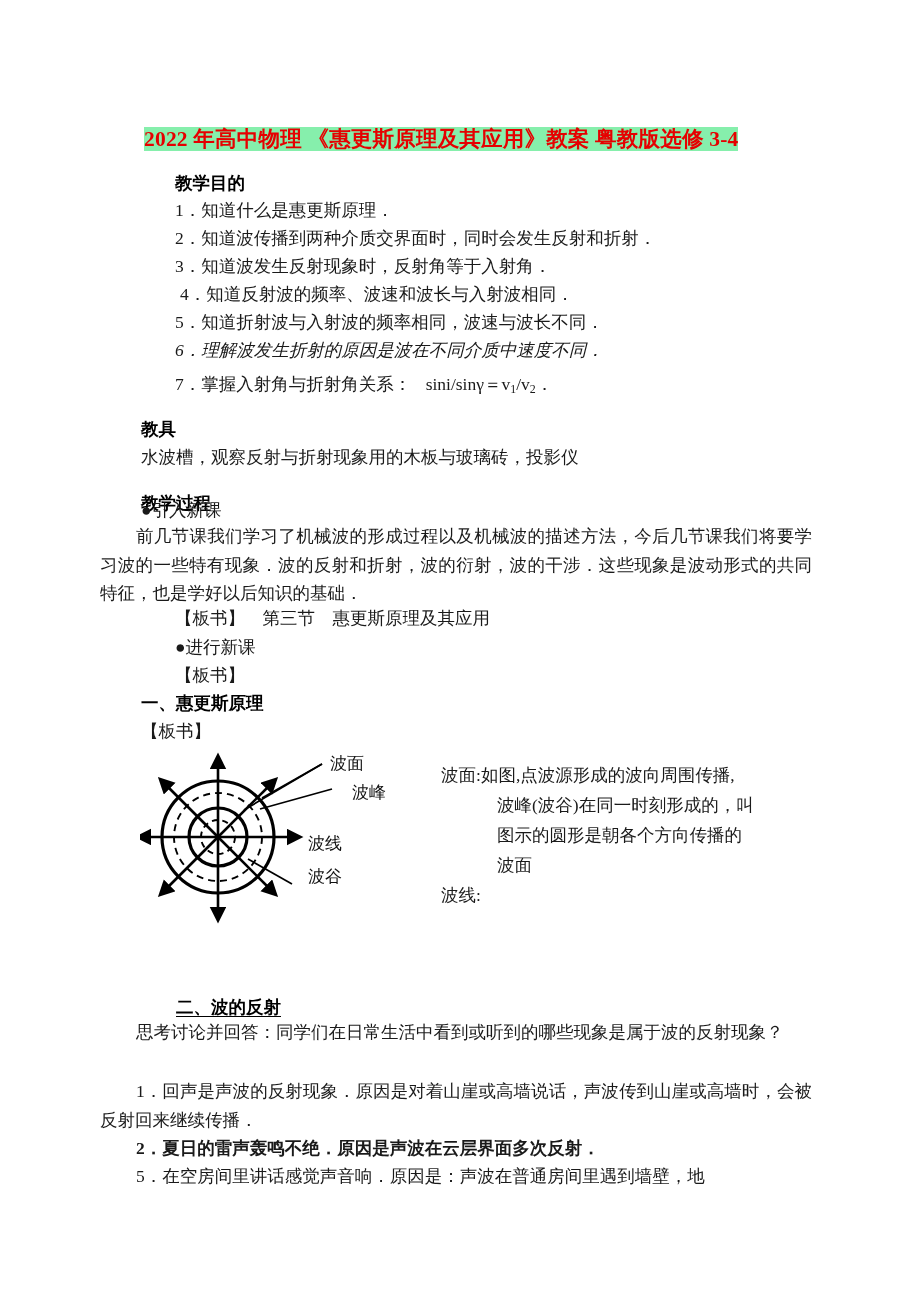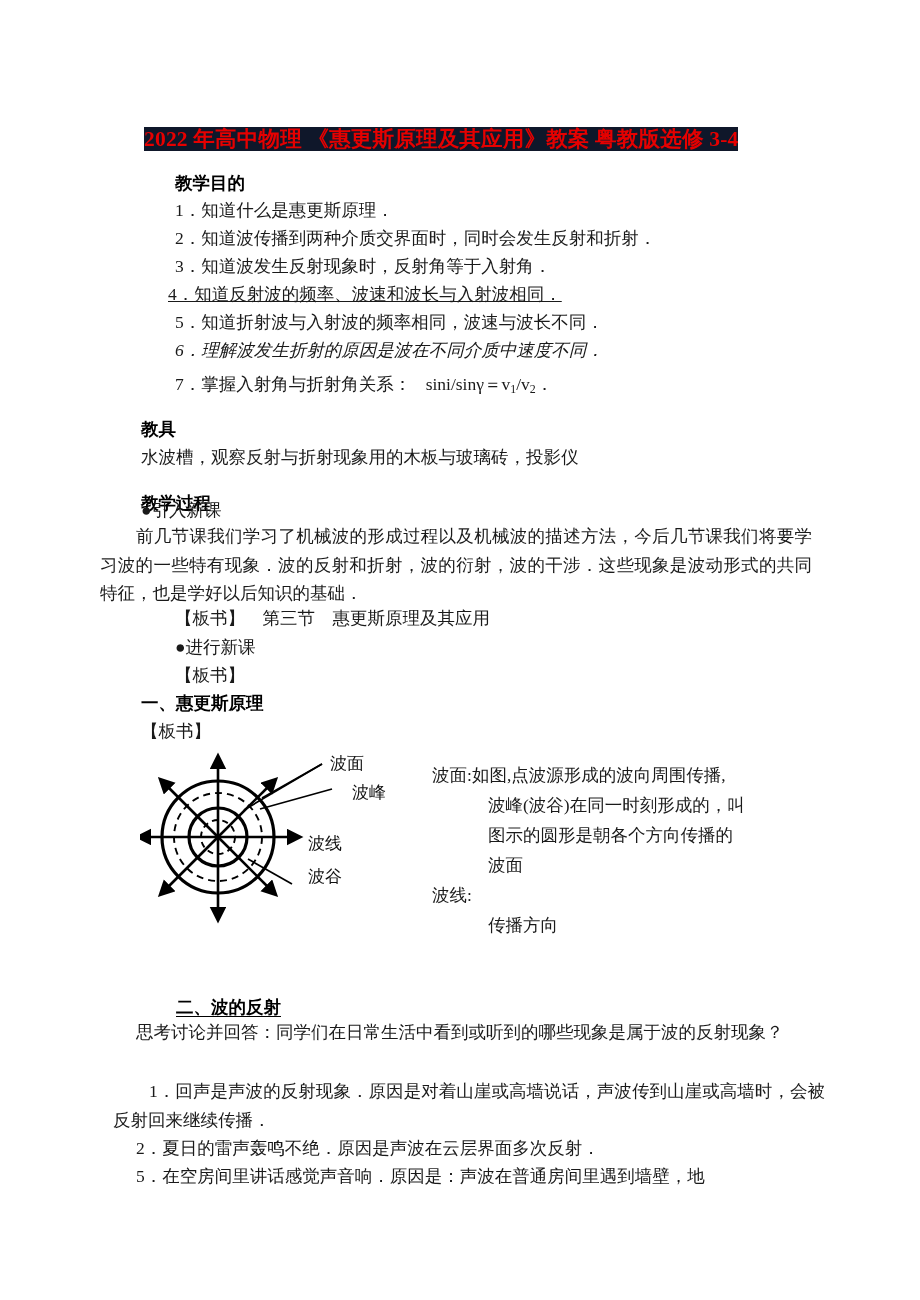--- a/index.html
+++ b/index.html
@@ -24,21 +24,21 @@
 
   
   .title-row {
     position: absolute;
     left: 144px;
     top: 124px;
     width: 654px;
   }
   .title-text {
     display: inline;
-    background: #0f172a;
+    background: #86efac;
     color: #e60000;
     font-weight: bold;
     font-size: 21.5px;
     line-height: 30px;
     letter-spacing: 0.2px;
     white-space: nowrap;
   }
 
   
   .doc {
@@ -84,21 +84,21 @@
     position: absolute;
     font-size: 17px;
     line-height: 20px;
     color: #111;
     white-space: nowrap;
   }
 
   
   .expl {
     position: absolute;
-    left: 432px;
+    left: 441px;
     top: 760px;
     width: 370px;
     font-size: 17.5px;
     line-height: 30px;
     color: #1a1a1a;
   }
   .expl-row {
     display: flex;
     align-items: flex-start;
   }
@@ -122,21 +122,21 @@
     <span class="title-text">2022 年高中物理  《惠更斯原理及其应用》教案 粤教版选修 3-4</span>
   </div>
 
   <div class="doc">
 
     <div class="ln bold" style="left:175px; top:172px;">教学目的</div>
 
     <div class="ln" style="left:175px; top:199px;">1．知道什么是惠更斯原理．</div>
     <div class="ln" style="left:175px; top:227px;">2．知道波传播到两种介质交界面时，同时会发生反射和折射．</div>
     <div class="ln" style="left:175px; top:255px;">3．知道波发生反射现象时，反射角等于入射角．</div>
-    <div class="ln" style="left:168px; top:283px;text-decoration:underline;">4．知道反射波的频率、波速和波长与入射波相同．</div>
+    <div class="ln" style="left:180px; top:283px;">4．知道反射波的频率、波速和波长与入射波相同．</div>
     <div class="ln" style="left:175px; top:311px;">5．知道折射波与入射波的频率相同，波速与波长不同．</div>
     <div class="ln" style="left:175px; top:339px;font-style:italic;">6．理解波发生折射的原因是波在不同介质中速度不同．</div>
 
     <div class="ln" style="left:175px; top:373px;">
       <span>7．掌握入射角与折射角关系：</span>
       <span style="font-family:'Liberation Serif', serif; padding-left:10px;"><span>sini/sin</span><span>γ</span><span>＝v</span><sub>1</sub><span>/v</span><sub>2</sub><span>．</span></span>
     </div>
 
     <div class="ln bold" style="left:141px; top:418px;">教具</div>
     <div class="ln" style="left:141px; top:446px;">水波槽，观察反射与折射现象用的木板与玻璃砖，投影仪</div>
@@ -150,23 +150,23 @@
     <div class="ln" style="left:175px; top:636px;">●进行新课</div>
     <div class="ln" style="left:175px; top:664px;">【板书】</div>
 
     <div class="ln bold" style="left:141px; top:692px;">一、惠更斯原理</div>
     <div class="ln" style="left:141px; top:720px;">【板书】</div>
 
     <div class="ln bold ul" style="left:176px; top:996px;">二、波的反射</div>
 
     <div class="para" style="left:100px; top:1018px; width:712px; text-indent:36px; text-align:justify;">思考讨论并回答：同学们在日常生活中看到或听到的哪些现象是属于波的反射现象？</div>
 
-    <div class="para" style="left:100px; top:1077px; width:712px; text-indent:36px; text-align:justify;margin-left:13px;">1．回声是声波的反射现象．原因是对着山崖或高墙说话，声波传到山崖或高墙时，会被反射回来继续传播．</div>
-
-    <div class="para" style="left:100px; top:1134px; width:712px; text-indent:36px; white-space:nowrap;">2．夏日的雷声轰鸣不绝．原因是声波在云层界面多次反射．</div>
+    <div class="para" style="left:100px; top:1077px; width:712px; text-indent:36px; text-align:justify;">1．回声是声波的反射现象．原因是对着山崖或高墙说话，声波传到山崖或高墙时，会被反射回来继续传播．</div>
+
+    <div class="para" style="left:100px; top:1134px; width:712px; text-indent:36px; white-space:nowrap;font-weight:bold;">2．夏日的雷声轰鸣不绝．原因是声波在云层界面多次反射．</div>
 
     <div class="para" style="left:100px; top:1162px; width:760px; text-indent:36px; white-space:nowrap;">5．在空房间里讲话感觉声音响．原因是：声波在普通房间里遇到墙壁，地</div>
 
   </div>
 
   <div class="figure">
     <svg width="300" height="200" viewBox="0 0 300 200">
       <defs>
         <marker id="ah" markerWidth="9" markerHeight="9" refX="2" refY="3.2" orient="auto" markerUnits="strokeWidth">
           <path d="M0,0 L6.4,3.2 L0,6.4 z" fill="#000"></path>
@@ -218,16 +218,15 @@
     <div class="expl-row">
       <span class="expl-key">波面:</span>
       <span class="expl-val">如图,点波源形成的波向周围传播,</span>
     </div>
     <div class="expl-cont">波峰(波谷)在同一时刻形成的，叫</div>
     <div class="expl-cont">图示的圆形是朝各个方向传播的</div>
     <div class="expl-cont">波面</div>
     <div class="expl-row">
       <span class="expl-key">波线:</span>
     </div>
-    <div class="expl-cont">传播方向</div>
   </div>
 
 </div>
 
 </body></html>

